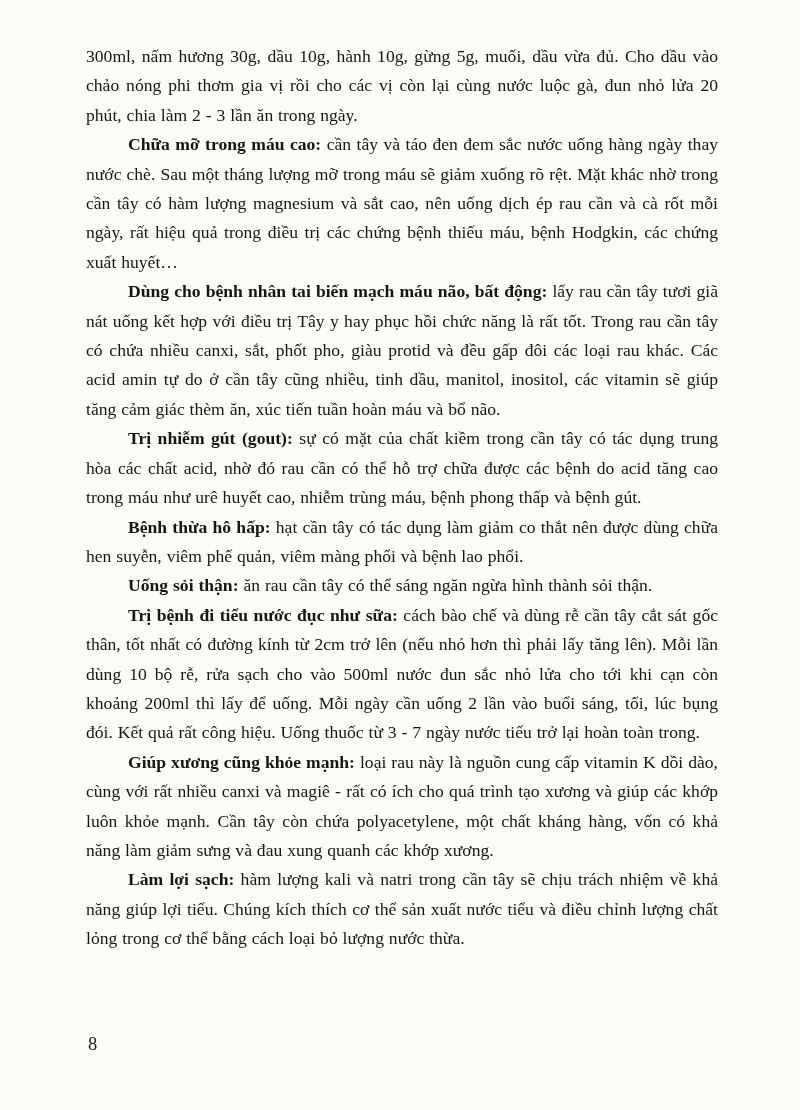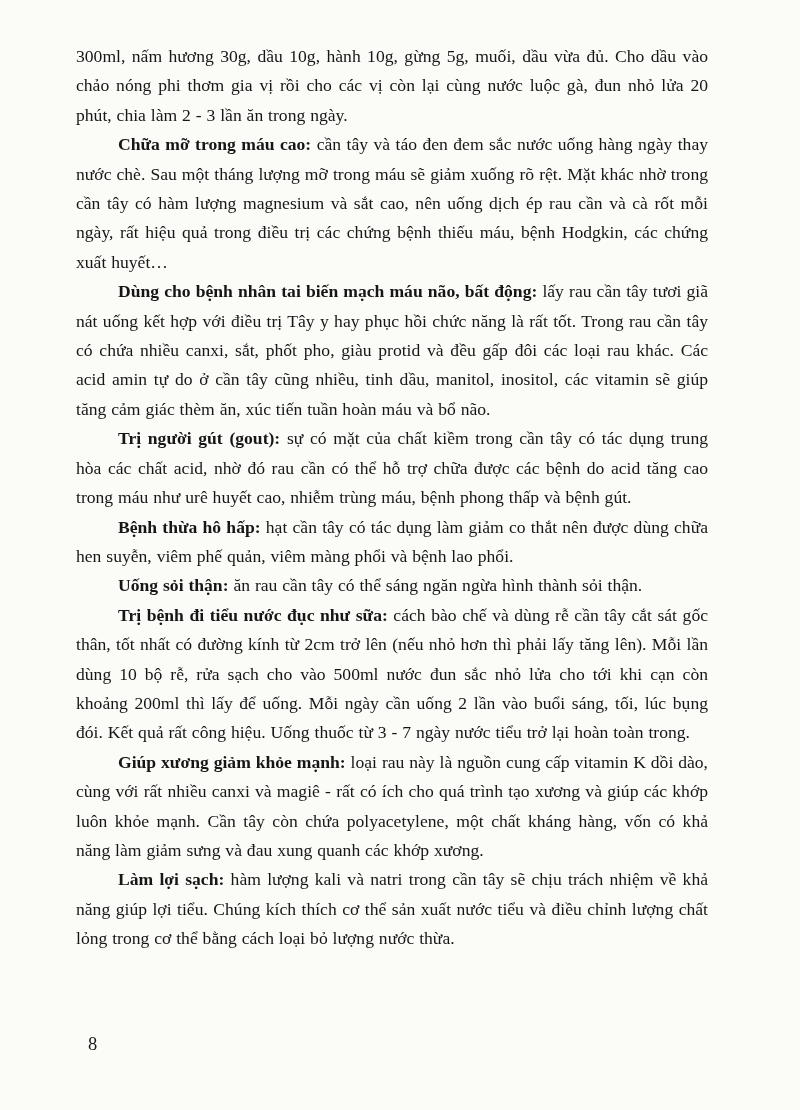--- a/index.html
+++ b/index.html
@@ -11,21 +11,21 @@
     height: 1110px;
     background: #fbfbf8;
     overflow: hidden;
     position: relative;
     font-family: "Liberation Serif", serif;
     color: #161616;
   }
   .scan-page {
     position: absolute;
     top: 42px;
-    left: 76px;
+    left: 86px;
     width: 632px;
   }
   p.para {
     margin: 0;
     font-size: 17.6px;
     line-height: 29.4px;
     text-align: justify;
     text-indent: 42px;
     word-spacing: 0.5px;
   }
@@ -47,28 +47,28 @@
 <body>
 
 <div class="scan-page">
 
   <p class="para continuation"><span class="lead"></span><span>300ml, nấm hương 30g, dầu 10g, hành 10g, gừng 5g, muối, dầu vừa đủ. Cho dầu vào chảo nóng phi thơm gia vị rồi cho các vị còn lại cùng nước luộc gà, đun nhỏ lửa 20 phút, chia làm 2 - 3 lần ăn trong ngày.</span></p>
 
   <p class="para"><span class="lead">Chữa mỡ trong máu cao:</span><span> cần tây và táo đen đem sắc nước uống hàng ngày thay nước chè. Sau một tháng lượng mỡ trong máu sẽ giảm xuống rõ rệt. Mặt khác nhờ trong cần tây có hàm lượng magnesium và sắt cao, nên uống dịch ép rau cần và cà rốt mỗi ngày, rất hiệu quả trong điều trị các chứng bệnh thiếu máu, bệnh Hodgkin, các chứng xuất huyết…</span></p>
 
   <p class="para"><span class="lead">Dùng cho bệnh nhân tai biến mạch máu não, bất động:</span><span> lấy rau cần tây tươi giã nát uống kết hợp với điều trị Tây y hay phục hồi chức năng là rất tốt. Trong rau cần tây có chứa nhiều canxi, sắt, phốt pho, giàu protid và đều gấp đôi các loại rau khác. Các acid amin tự do ở cần tây cũng nhiều, tinh dầu, manitol, inositol, các vitamin sẽ giúp tăng cảm giác thèm ăn, xúc tiến tuần hoàn máu và bổ não.</span></p>
 
-  <p class="para"><span class="lead">Trị người gút (gout):</span><span> sự có mặt của chất kiềm trong cần tây có tác dụng trung hòa các chất acid, nhờ đó rau cần có thể hỗ trợ chữa được các bệnh do acid tăng cao trong máu như urê huyết cao, nhiễm trùng máu, bệnh phong thấp và bệnh gút.</span></p>
+  <p class="para"><span class="lead">Trị nhiễm gút (gout):</span><span> sự có mặt của chất kiềm trong cần tây có tác dụng trung hòa các chất acid, nhờ đó rau cần có thể hỗ trợ chữa được các bệnh do acid tăng cao trong máu như urê huyết cao, nhiễm trùng máu, bệnh phong thấp và bệnh gút.</span></p>
 
   <p class="para"><span class="lead">Bệnh thừa hô hấp:</span><span> hạt cần tây có tác dụng làm giảm co thắt nên được dùng chữa hen suyễn, viêm phế quản, viêm màng phổi và bệnh lao phổi.</span></p>
 
   <p class="para"><span class="lead">Uống sỏi thận:</span><span> ăn rau cần tây có thể sáng ngăn ngừa hình thành sỏi thận.</span></p>
 
   <p class="para"><span class="lead">Trị bệnh đi tiểu nước đục như sữa:</span><span> cách bào chế và dùng rễ cần tây cắt sát gốc thân, tốt nhất có đường kính từ 2cm trở lên (nếu nhỏ hơn thì phải lấy tăng lên). Mỗi lần dùng 10 bộ rễ, rửa sạch cho vào 500ml nước đun sắc nhỏ lửa cho tới khi cạn còn khoảng 200ml thì lấy để uống. Mỗi ngày cần uống 2 lần vào buổi sáng, tối, lúc bụng đói. Kết quả rất công hiệu. Uống thuốc từ 3 - 7 ngày nước tiểu trở lại hoàn toàn trong.</span></p>
 
 
-  <p class="para"><span class="lead">Giúp xương giảm khỏe mạnh:</span><span> loại rau này là nguồn cung cấp vitamin K dồi dào, cùng với rất nhiều canxi và magiê - rất có ích cho quá trình tạo xương và giúp các khớp luôn khỏe mạnh. Cần tây còn chứa polyacetylene, một chất kháng hàng, vốn có khả năng làm giảm sưng và đau xung quanh các khớp xương.</span></p>
+  <p class="para"><span class="lead">Giúp xương cũng khỏe mạnh:</span><span> loại rau này là nguồn cung cấp vitamin K dồi dào, cùng với rất nhiều canxi và magiê - rất có ích cho quá trình tạo xương và giúp các khớp luôn khỏe mạnh. Cần tây còn chứa polyacetylene, một chất kháng hàng, vốn có khả năng làm giảm sưng và đau xung quanh các khớp xương.</span></p>
 
   <p class="para"><span class="lead">Làm lợi sạch:</span><span> hàm lượng kali và natri trong cần tây sẽ chịu trách nhiệm về khả năng giúp lợi tiểu. Chúng kích thích cơ thể sản xuất nước tiểu và điều chỉnh lượng chất lỏng trong cơ thể bằng cách loại bỏ lượng nước thừa.</span></p>
 
 </div>
 
 <div class="page-number">8</div>
 
 </body></html>

